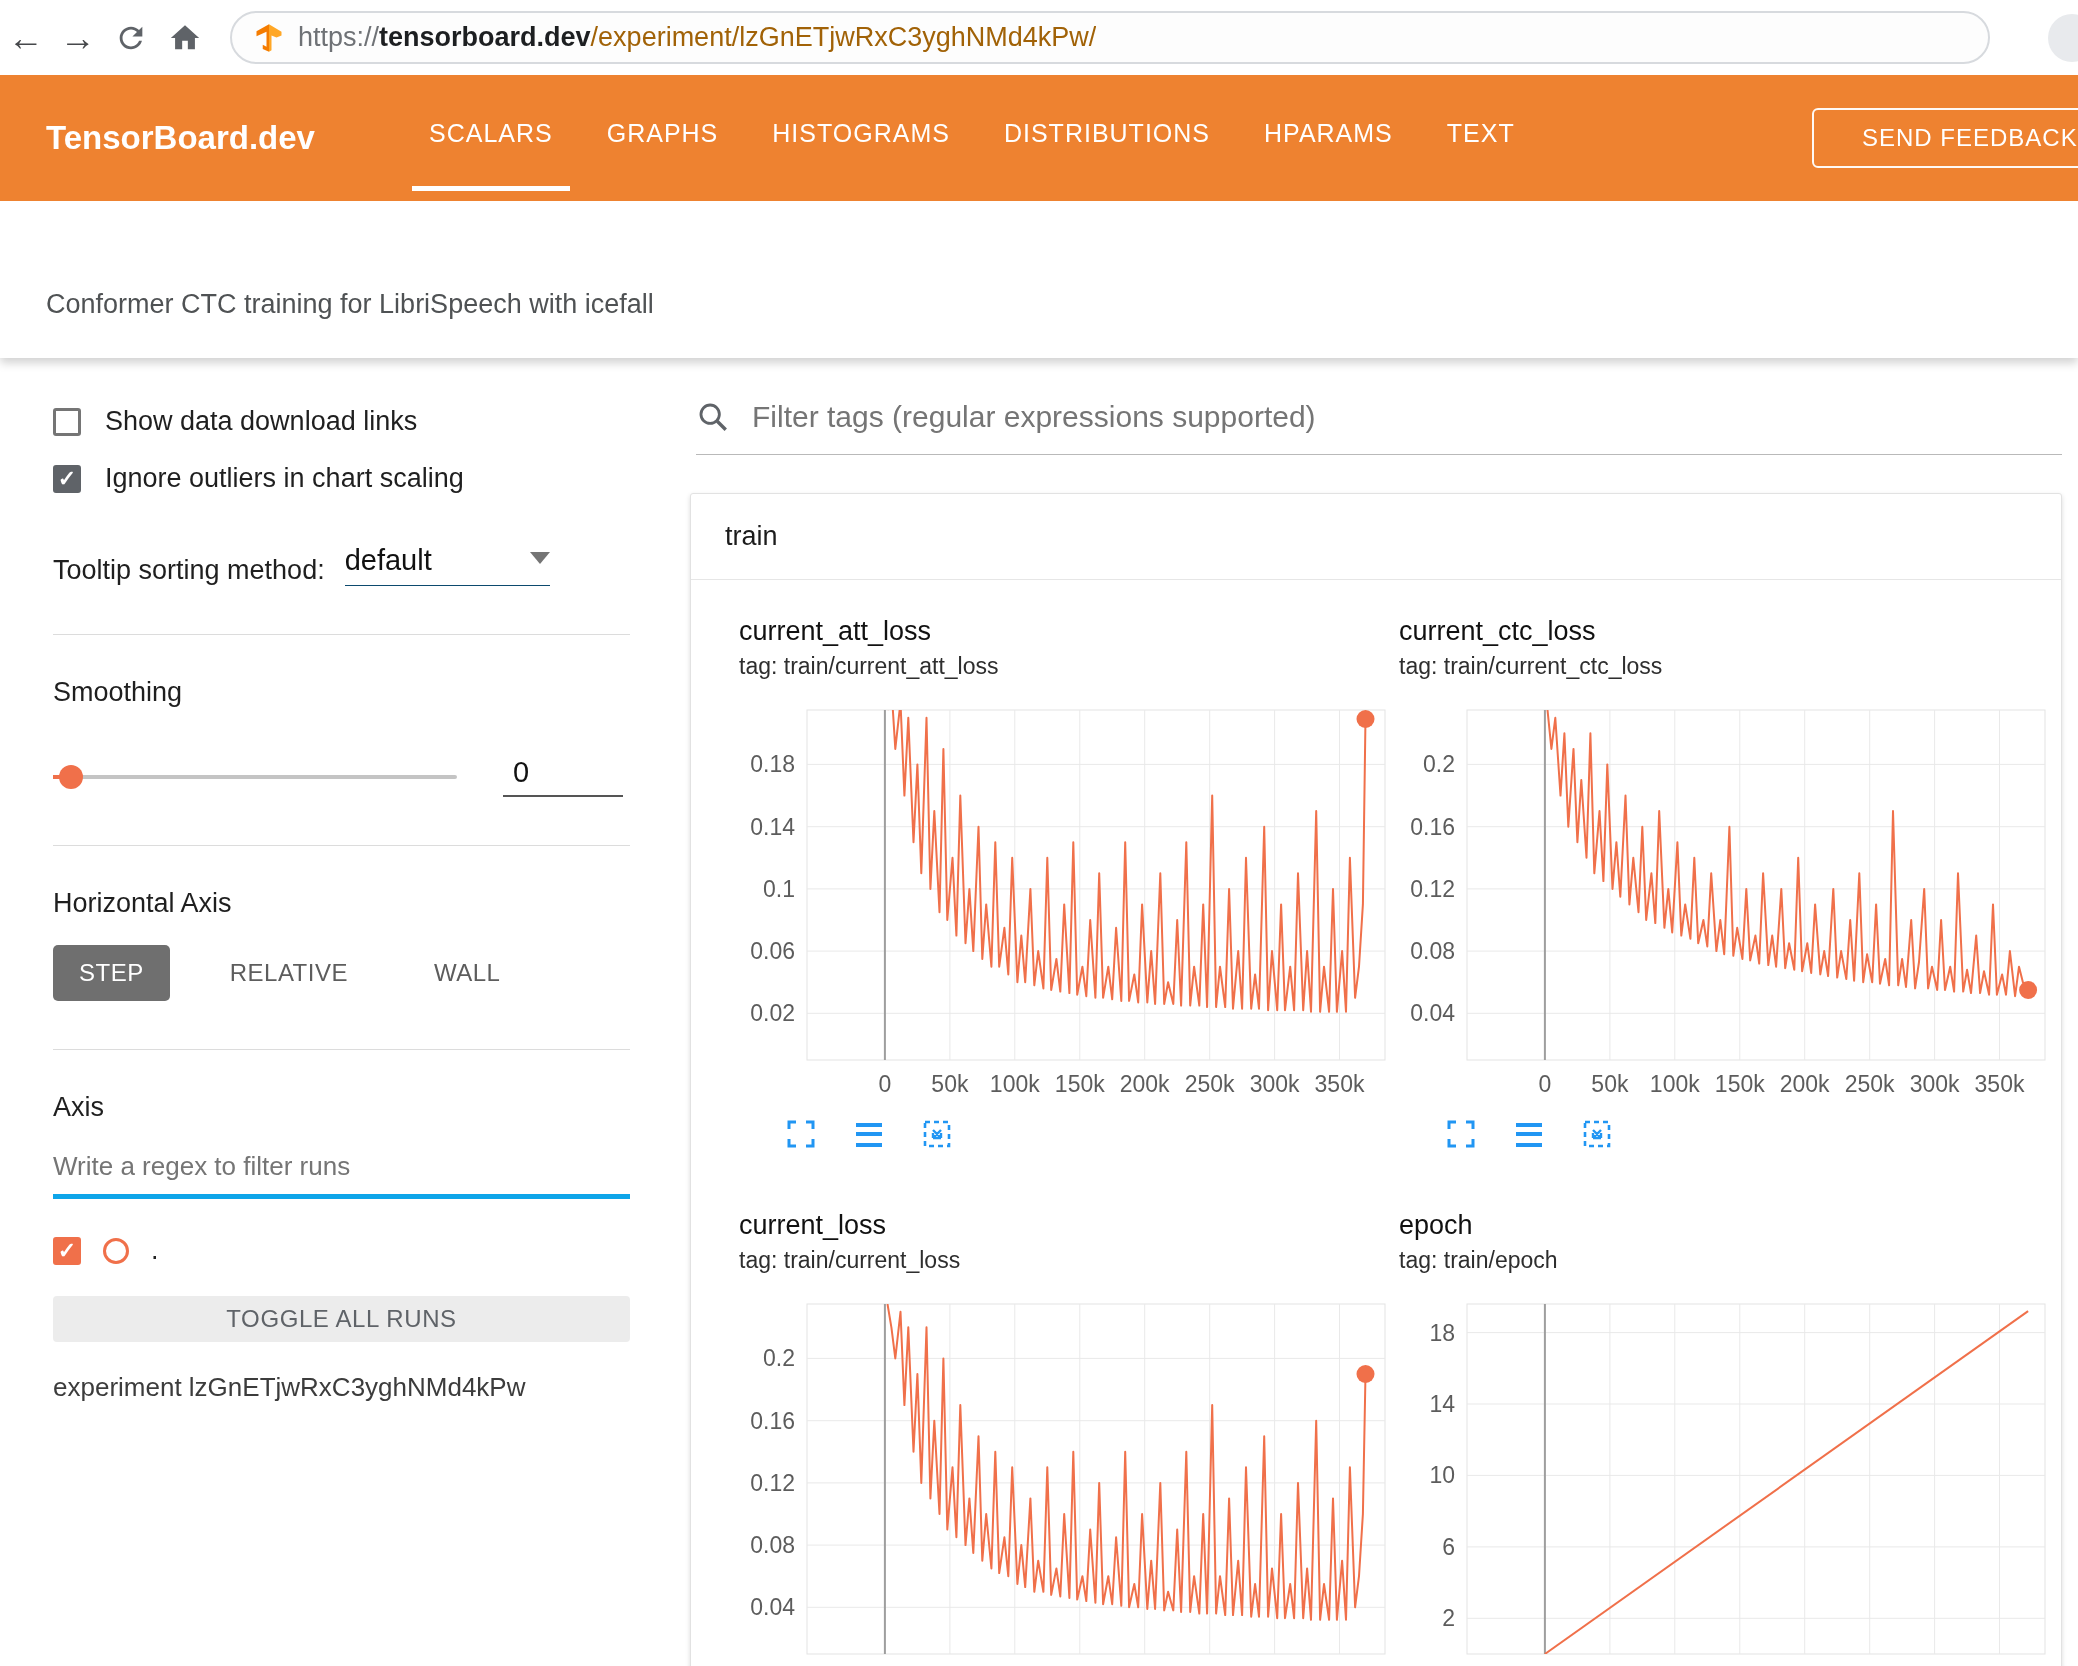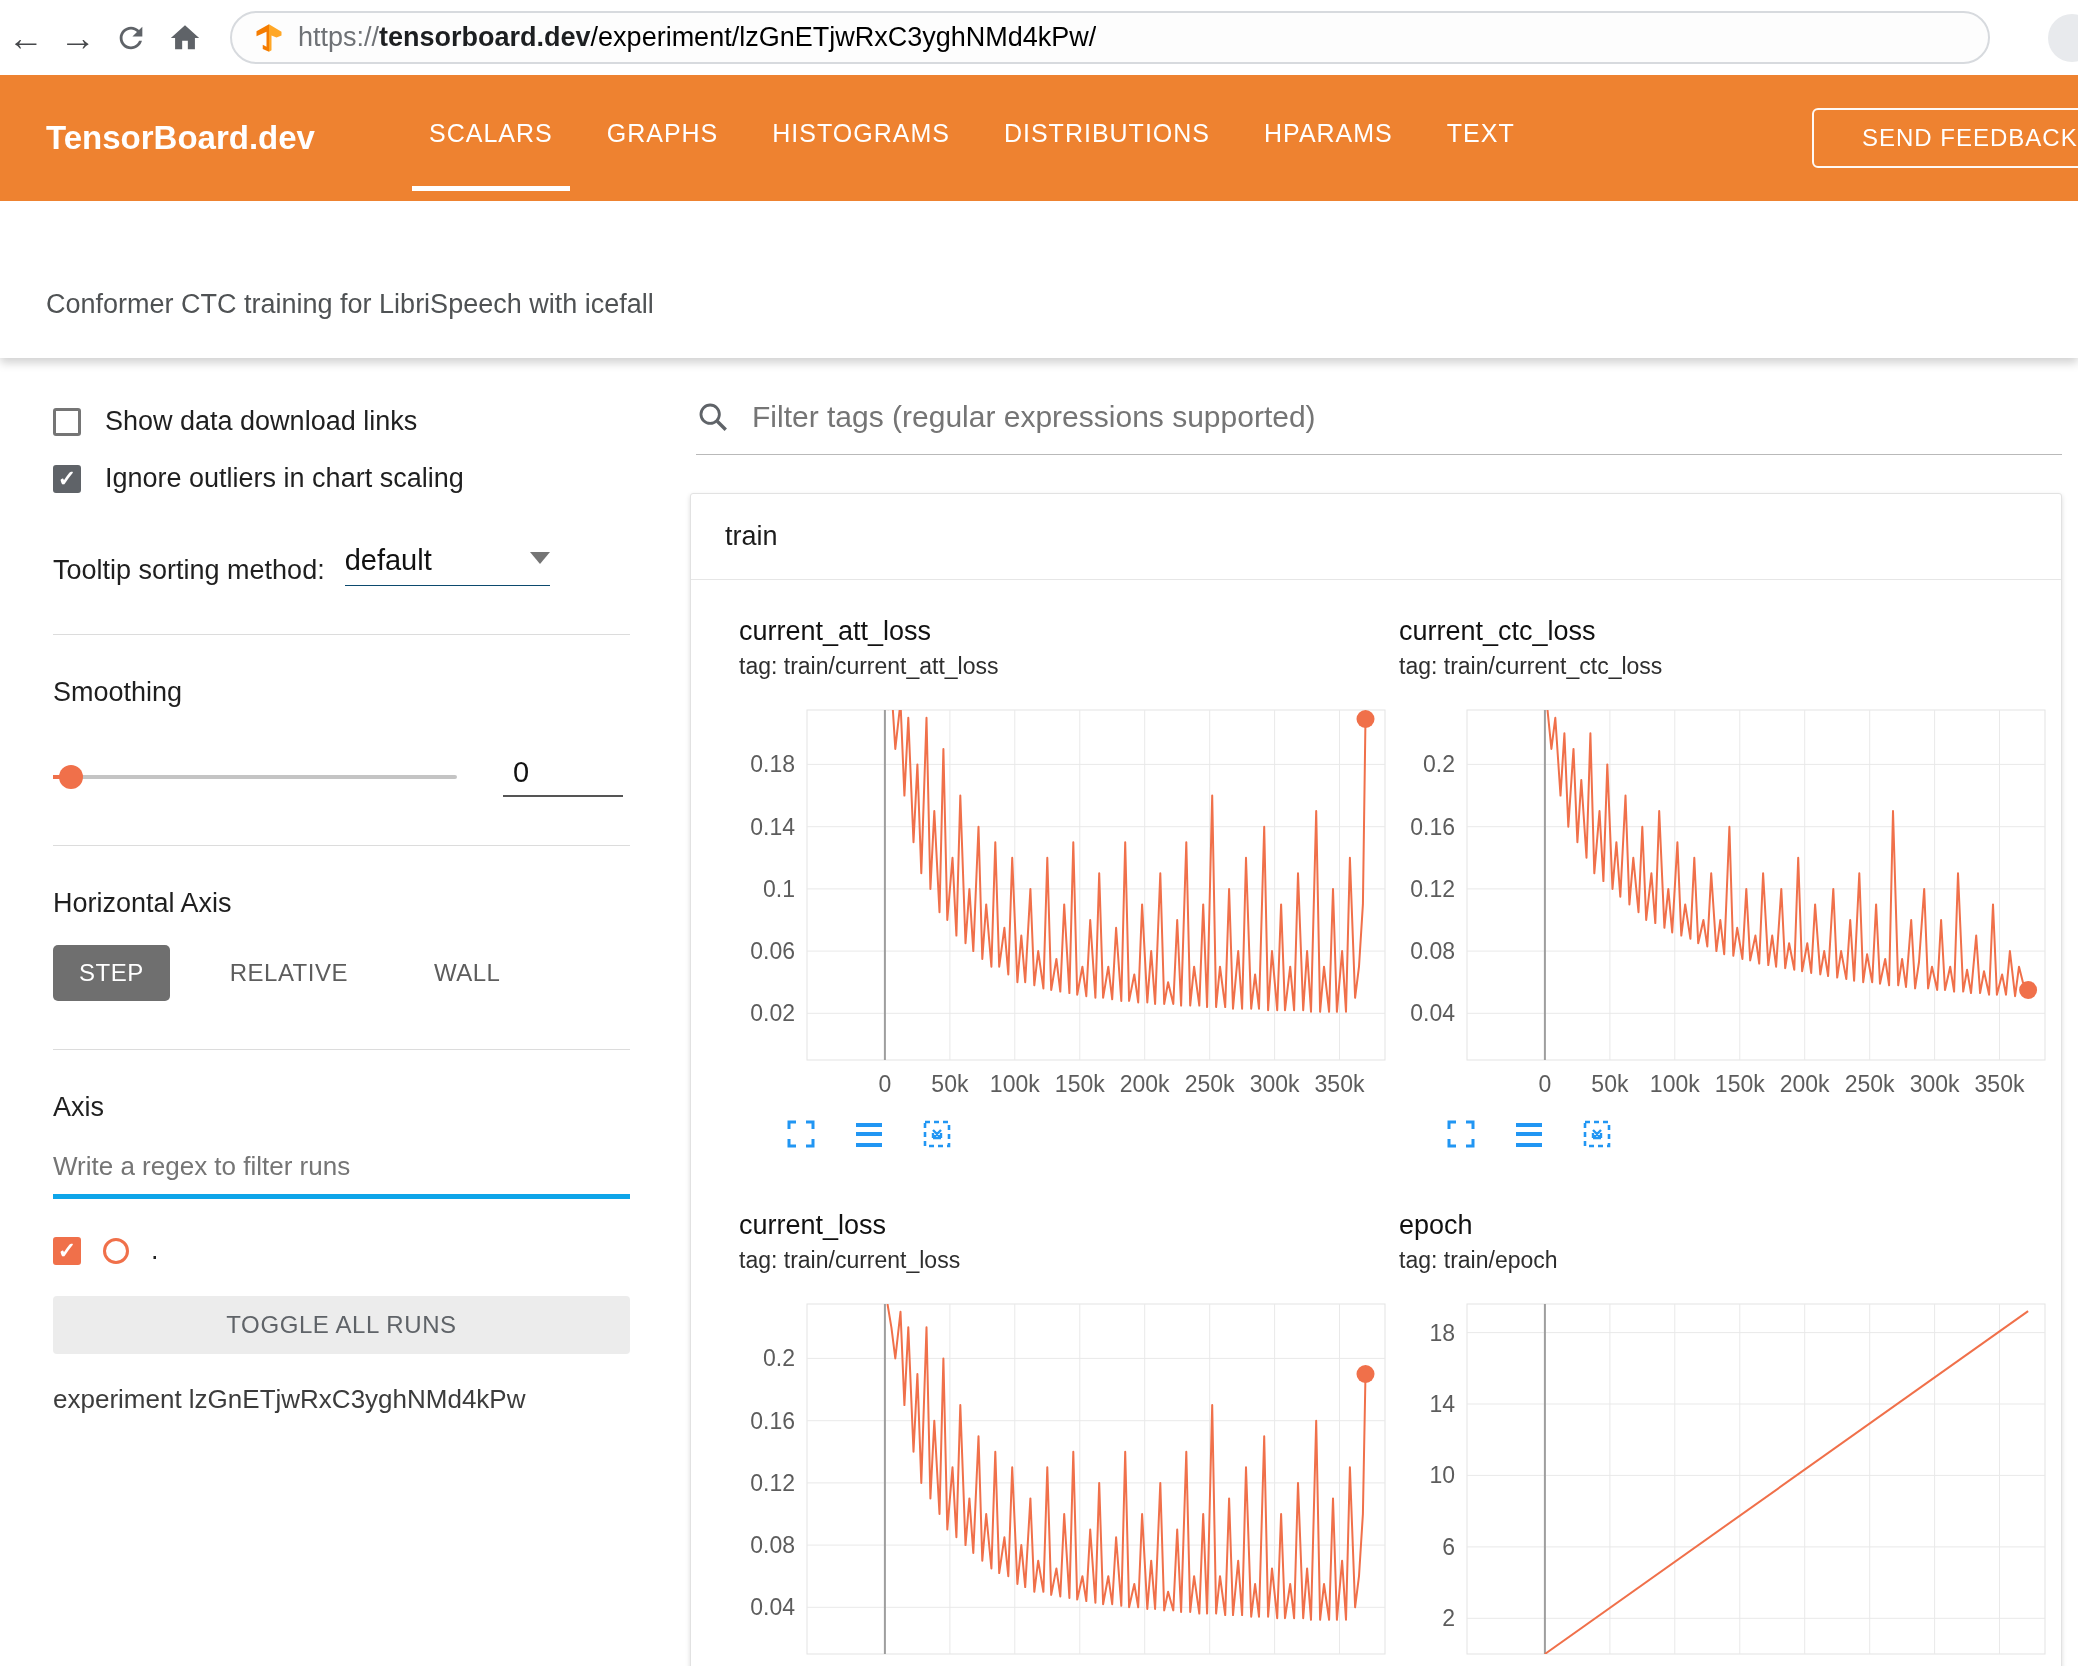--- a/index.html
+++ b/index.html
@@ -10,21 +10,21 @@
   #chrome { position:absolute; top:0; left:0; width:2078px; height:75px; background:#fff;
             display:flex; align-items:center; z-index:5; }
   .nav-glyph { font-size:36px; color:#46484b; width:52px; text-align:center; line-height:75px; }
   .nav-svg { width:34px; height:34px; margin:0 10px; }
   #addressbar { margin-left:18px; width:1760px; height:53px; border:2px solid #d7dade;
                 border-radius:27px; background:#fdfdfd; display:flex; align-items:center;
                 padding:0 22px; gap:14px; }
   #addressbar .url { font-size:27px; white-space:nowrap; overflow:hidden; }
   .url-scheme { color:#6f7276; }
   .url-domain { color:#1d1f21; font-weight:bold; }
-  .url-path { color:#000000;margin-top:28px; }
+  .url-path { color:#a16207;margin-top:28px; }
   #chrome-avatar { position:absolute; right:-18px; top:14px; width:48px; height:48px;
                    border-radius:50%; background:#e8eaed; }
 
   
   #app-header { position:absolute; top:75px; left:0; width:2078px; height:126px;
                 background:#ee8230; z-index:4; }
   #brand { position:absolute; left:46px; top:0; height:126px; display:flex; align-items:center;
            color:#fff; font-size:33px; font-weight:bold; }
   #tabs { position:absolute; left:402px; top:0; height:116px; display:flex; }
   .tab { position:relative; display:flex; align-items:center; padding:0 27px; color:#fff;
@@ -71,21 +71,21 @@
                   font-family:inherit; }
   .axis-buttons { display:flex; gap:34px; margin-top:26px; }
   .axis-btn { font-size:24px; letter-spacing:.5px; color:#5d5d5d; padding:14px 26px;
               border-radius:5px; }
   .axis-btn.active { background:#6f6f6f; color:#fff; }
   #runs-filter { width:577px; border:none; border-bottom:5px solid #0ea5e9; outline:none;
                  font-size:26px; color:#111; padding:0 0 12px 0; margin-top:28px;
                  background:transparent; font-family:inherit; }
   #runs-filter::placeholder { color:#757575; }
   .run-row { display:flex; align-items:center; gap:22px; margin-top:36px; font-size:27px; color:#222; }
-  #toggle-runs { margin-top:30px; width:577px; height:58px; background:#ececec; border:none;
+  #toggle-runs { margin-top:30px; width:577px; height:46px; background:#ececec; border:none;
                  border-radius:4px; font-size:24px; letter-spacing:.6px; color:#5f6368;
                  font-family:inherit; }
   #exp-label { margin-top:30px; font-size:26px; color:#3c3c3c; }
 
   
   #main { position:absolute; left:670px; top:358px; right:0; bottom:0; background:#fff; z-index:1; }
   #filter-row { display:flex; align-items:center; gap:22px; margin:42px 16px 0 26px;
                 padding-bottom:20px; border-bottom:1px solid #b9b9b9; }
   #filter-input { flex:1; border:none; outline:none; font-size:30px; color:#333;
                   background:transparent; font-family:inherit; }

